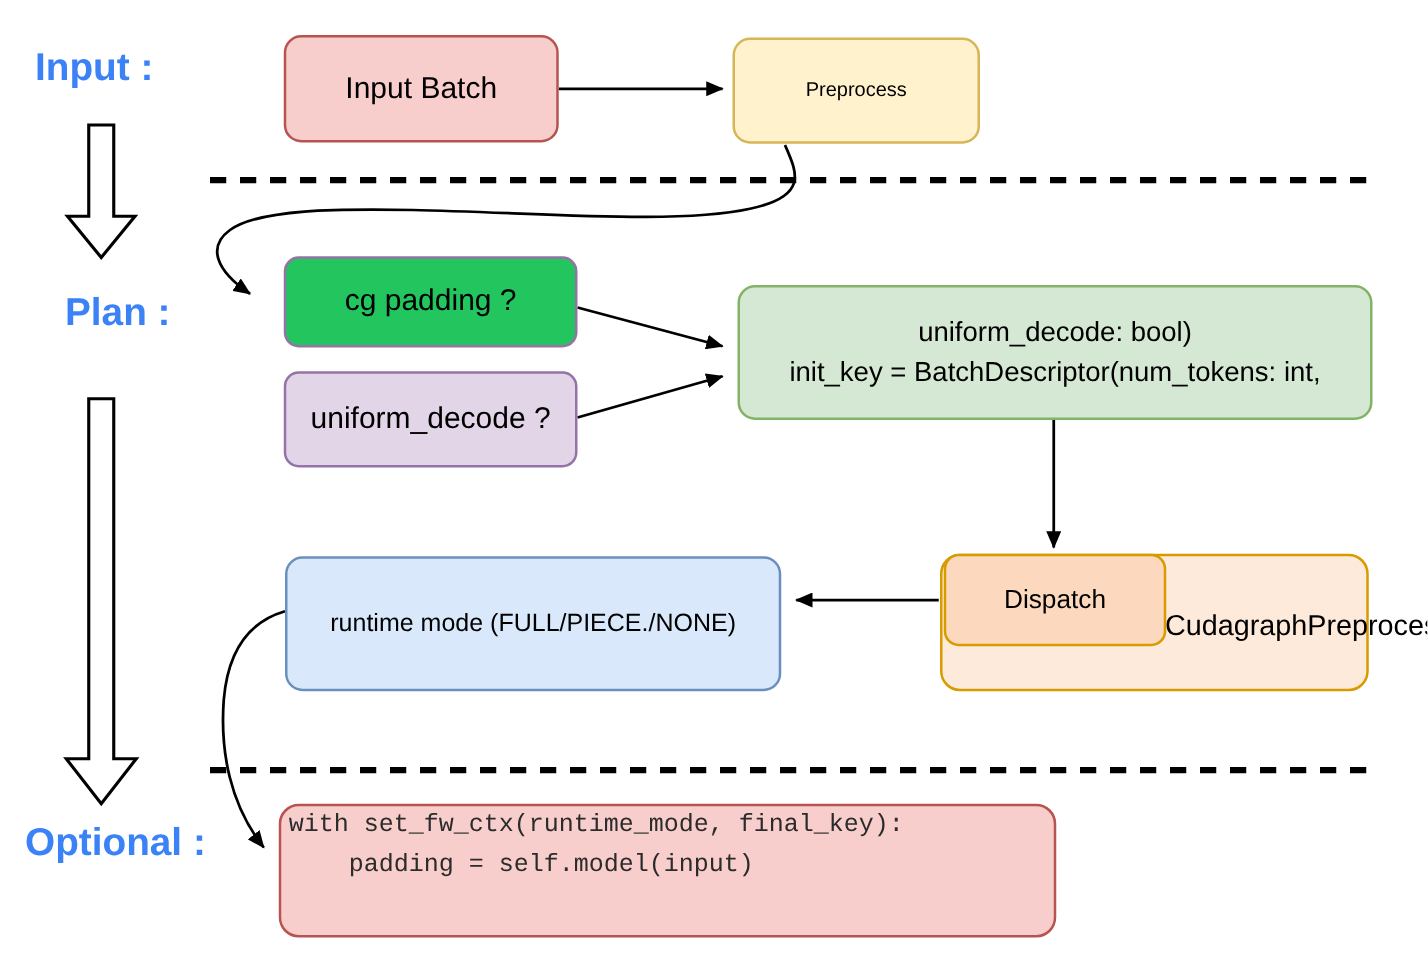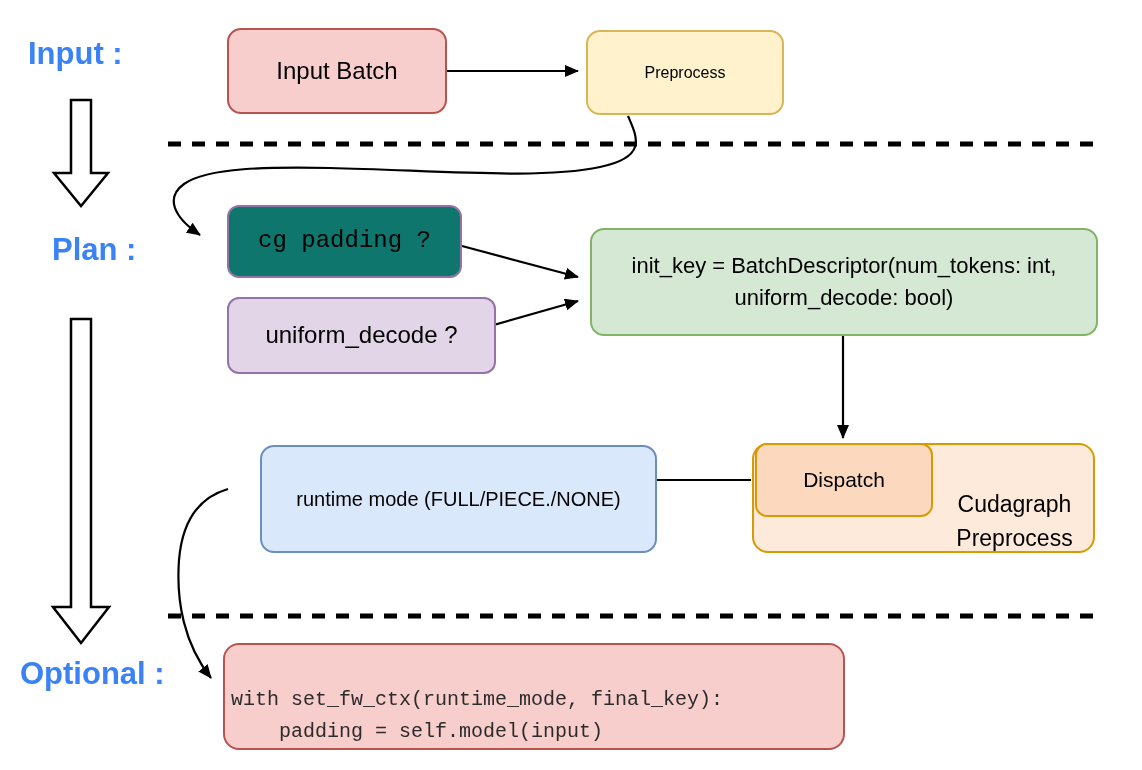--- a/index.html
+++ b/index.html
@@ -16,37 +16,37 @@
     position:absolute;box-sizing:border-box;display:flex;flex-direction:column;
     align-items:center;justify-content:center;text-align:center;
     border-radius:14px;border:2px solid #000;line-height:1.35;
   }
   .node span{display:block;white-space:nowrap;}
   #box-input-batch{left:227px;top:28px;width:220px;height:86px;
     background:#f8cecc;border-color:#b85450;font-size:24px;}
   #box-preprocess{left:586px;top:30px;width:198px;height:85px;
     background:#fff2cc;border-color:#d6b656;font-size:16px;}
   #box-cg-padding{left:227px;top:205px;width:235px;height:73px;
-    background:#0f766e;border-color:#9673a6;font-size:24px;border-radius:12px;font-family:Liberation Mono, monospace;}
-  #box-uniform-decode{left:227px;top:297px;width:269px;height:77px;
+    background:#22c55e;border-color:#9673a6;font-size:24px;border-radius:12px;}
+  #box-uniform-decode{left:227px;top:297px;width:235px;height:77px;
     background:#e1d5e7;border-color:#9673a6;font-size:24px;border-radius:12px;}
   #box-init-key{left:590px;top:228px;width:508px;height:108px;
     background:#d5e8d4;border-color:#82b366;font-size:22px;line-height:32px;}
   #box-runtime-mode{left:228px;top:445px;width:397px;height:108px;
-    background:#dae8fc;border-color:#6c8ebf;font-size:20px;line-height:31px;margin-left:32px;}
+    background:#dae8fc;border-color:#6c8ebf;font-size:20px;line-height:31px;}
   #box-dispatcher{left:752px;top:443px;width:343px;height:110px;
     background:#fdeada;border-color:#d79b00;font-size:23px;border-radius:16px;}
   #dispatcher-label{position:absolute;left:178px;top:0;width:165px;height:110px;
-    display:flex;flex-direction:column;align-items:center;justify-content:flex-end;
+    display:flex;flex-direction:row;align-items:center;justify-content:flex-start;
     line-height:34px;}
   #box-dispatch{left:755px;top:443px;width:178px;height:74px;
     background:#fcd8be;border-color:#d79b00;font-size:21px;border-radius:12px;}
   #box-execute-code{left:223px;top:643px;width:622px;height:107px;
     background:#f8cecc;border-color:#b85450;border-radius:16px;
-    align-items:flex-start;justify-content:flex-end;padding-left:6px;
+    align-items:flex-start;justify-content:flex-start;padding-left:6px;
     font-family:"Liberation Mono",monospace;font-size:20px;line-height:32px;
     color:#2b2b2b;text-align:left;}
   #box-execute-code span{white-space:pre;}
 </style>
 </head>
 <body>
 
 <div class="canvas">
 
   <svg class="layer" viewBox="0 0 1142 770" xmlns="http://www.w3.org/2000/svg">
@@ -85,22 +85,22 @@
 
   <div class="node" id="box-cg-padding">
     <span>cg padding ?</span>
   </div>
 
   <div class="node" id="box-uniform-decode">
     <span>uniform_decode ?</span>
   </div>
 
   <div class="node" id="box-init-key">
+    <span>uniform_decode: bool)</span>
     <span>init_key = BatchDescriptor(num_tokens: int,</span>
-    <span>uniform_decode: bool)</span>
   </div>
 
   <div class="node" id="box-runtime-mode">
     <span>runtime mode (FULL/PIECE./NONE)</span>
   </div>
 
   <div class="node" id="box-dispatcher">
     <div id="dispatcher-label">
       <span>Cudagraph</span>
       <span>Preprocess</span>

